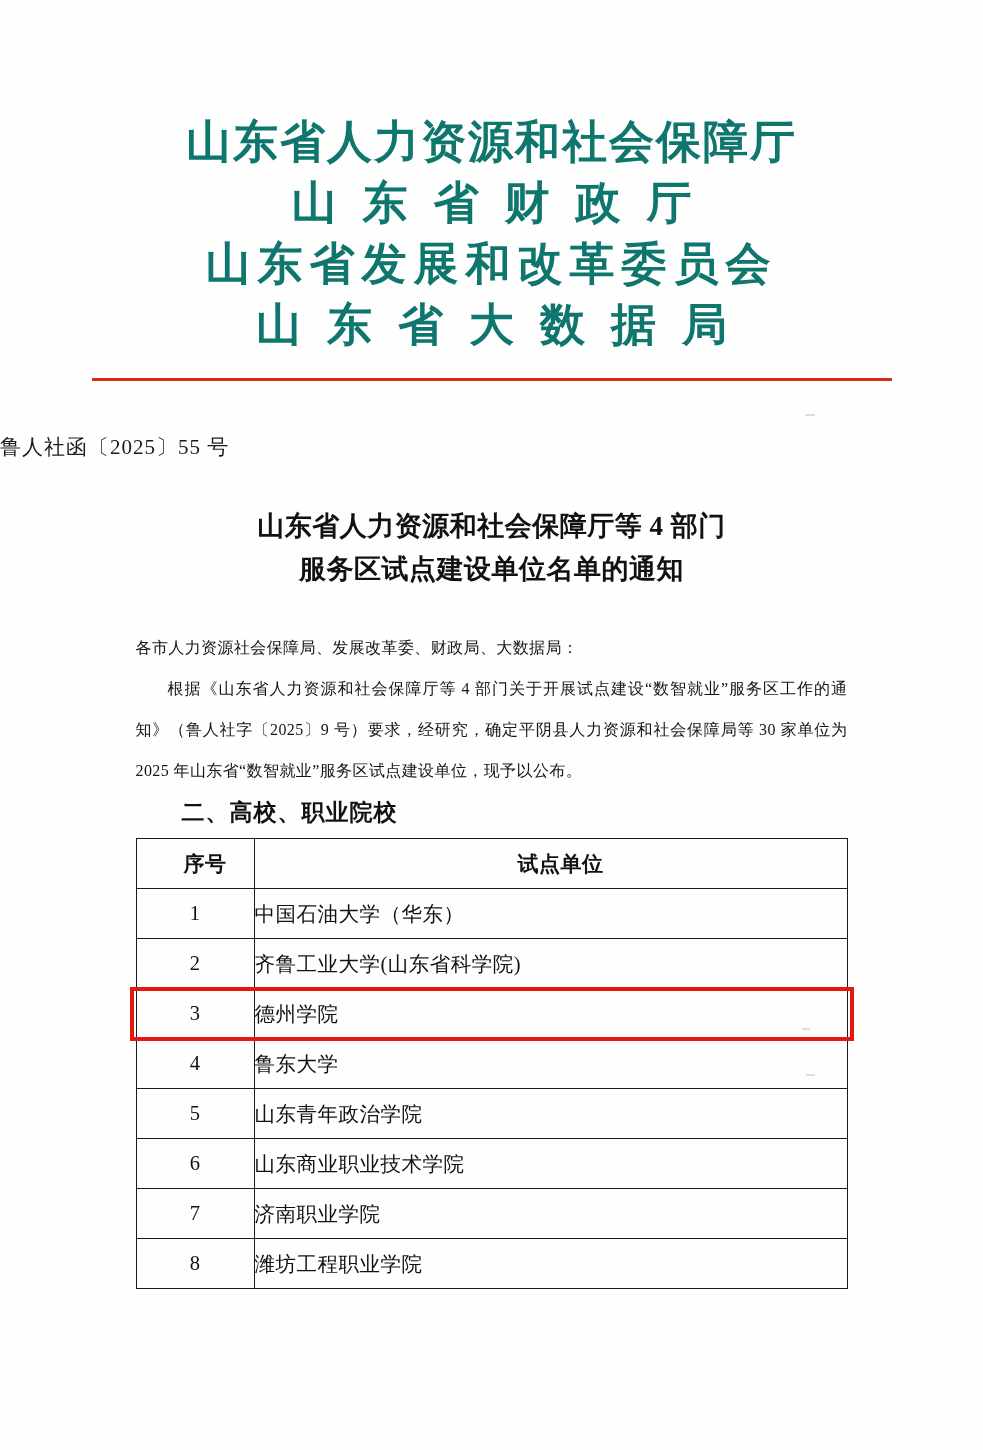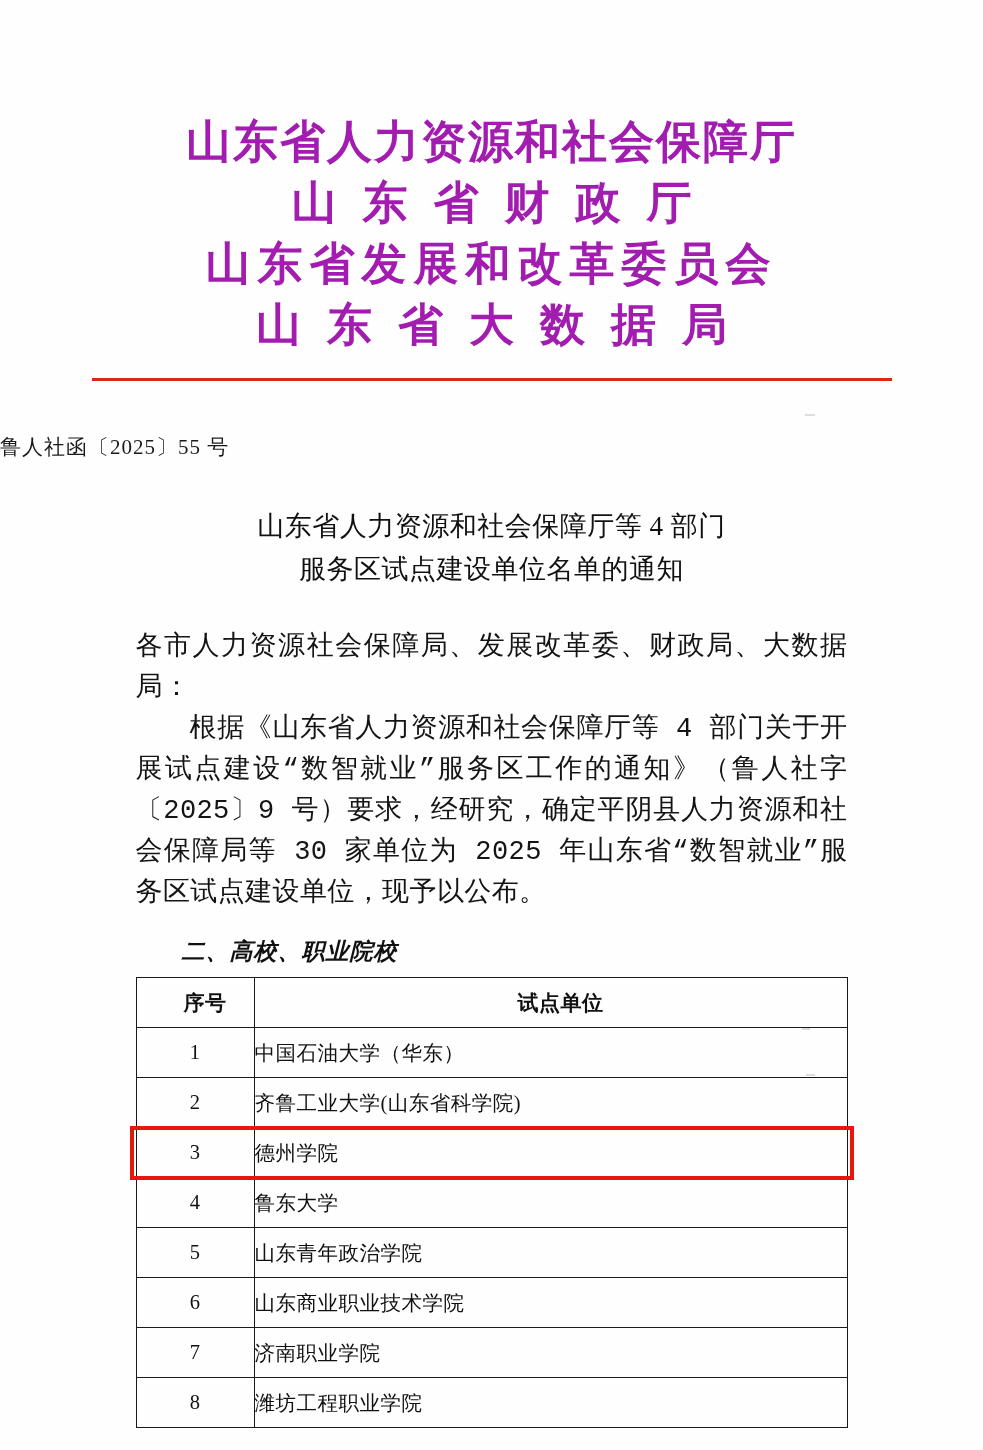--- a/index.html
+++ b/index.html
@@ -23,21 +23,21 @@
   }
 
   
   .letterhead {
     margin: 0 auto;
     padding-top: 112px;
     width: 720px;
     text-align: center;
   }
   .lh-line {
-    color: #a21caf;
+    color: #0f766e;
     font-family: "Liberation Serif", "DejaVu Serif", serif;
     font-weight: 700;
     font-size: 45px;
     line-height: 61px;
     letter-spacing: 1px;
     white-space: nowrap;
   }
   .lh-line.spread-1 { letter-spacing: 2px; }
   .lh-line.spread-2 { letter-spacing: 7px; }
   .lh-line.spread-3 { letter-spacing: 26px; text-indent: 26px; }
@@ -57,51 +57,49 @@
     font-size: 21px;
     letter-spacing: 1px;
     color: #1a1a1a;
   }
 
   
   .doc-title {
     margin: 44px auto 9px auto;
     width: 760px;
     text-align: center;
-    font-weight: 400;
+    font-weight: 700;
     font-size: 27px;
     line-height: 43px;
     letter-spacing: 0.5px;
     color: #111;
   }
   .doc-title div { white-space: nowrap; }
 
   
   .body-text {
     margin: 36px auto 0 auto;
     width: 712px;
-    font-size: 27px;
+    font-size: 16px;
     line-height: 41px;
     letter-spacing: 0.4px;
     color: #141414;
     text-align: justify;
-    font-family: Liberation Mono, monospace;
   }
   .body-text p { margin: 0; }
   .indent { text-indent: 2em; }
 
   
   .section-head {
-    margin: 22px auto 0 auto;
+    margin: 6px auto 0 auto;
     width: 712px;
     font-size: 23px;
     font-weight: 700;
     text-indent: 2em;
     letter-spacing: 1px;
-    font-style: italic;
   }
 
   
   .tbl-wrap {
     margin: 10px auto 0 auto;
     width: 712px;
     position: relative;
   }
   table.listing {
     border-collapse: collapse;

